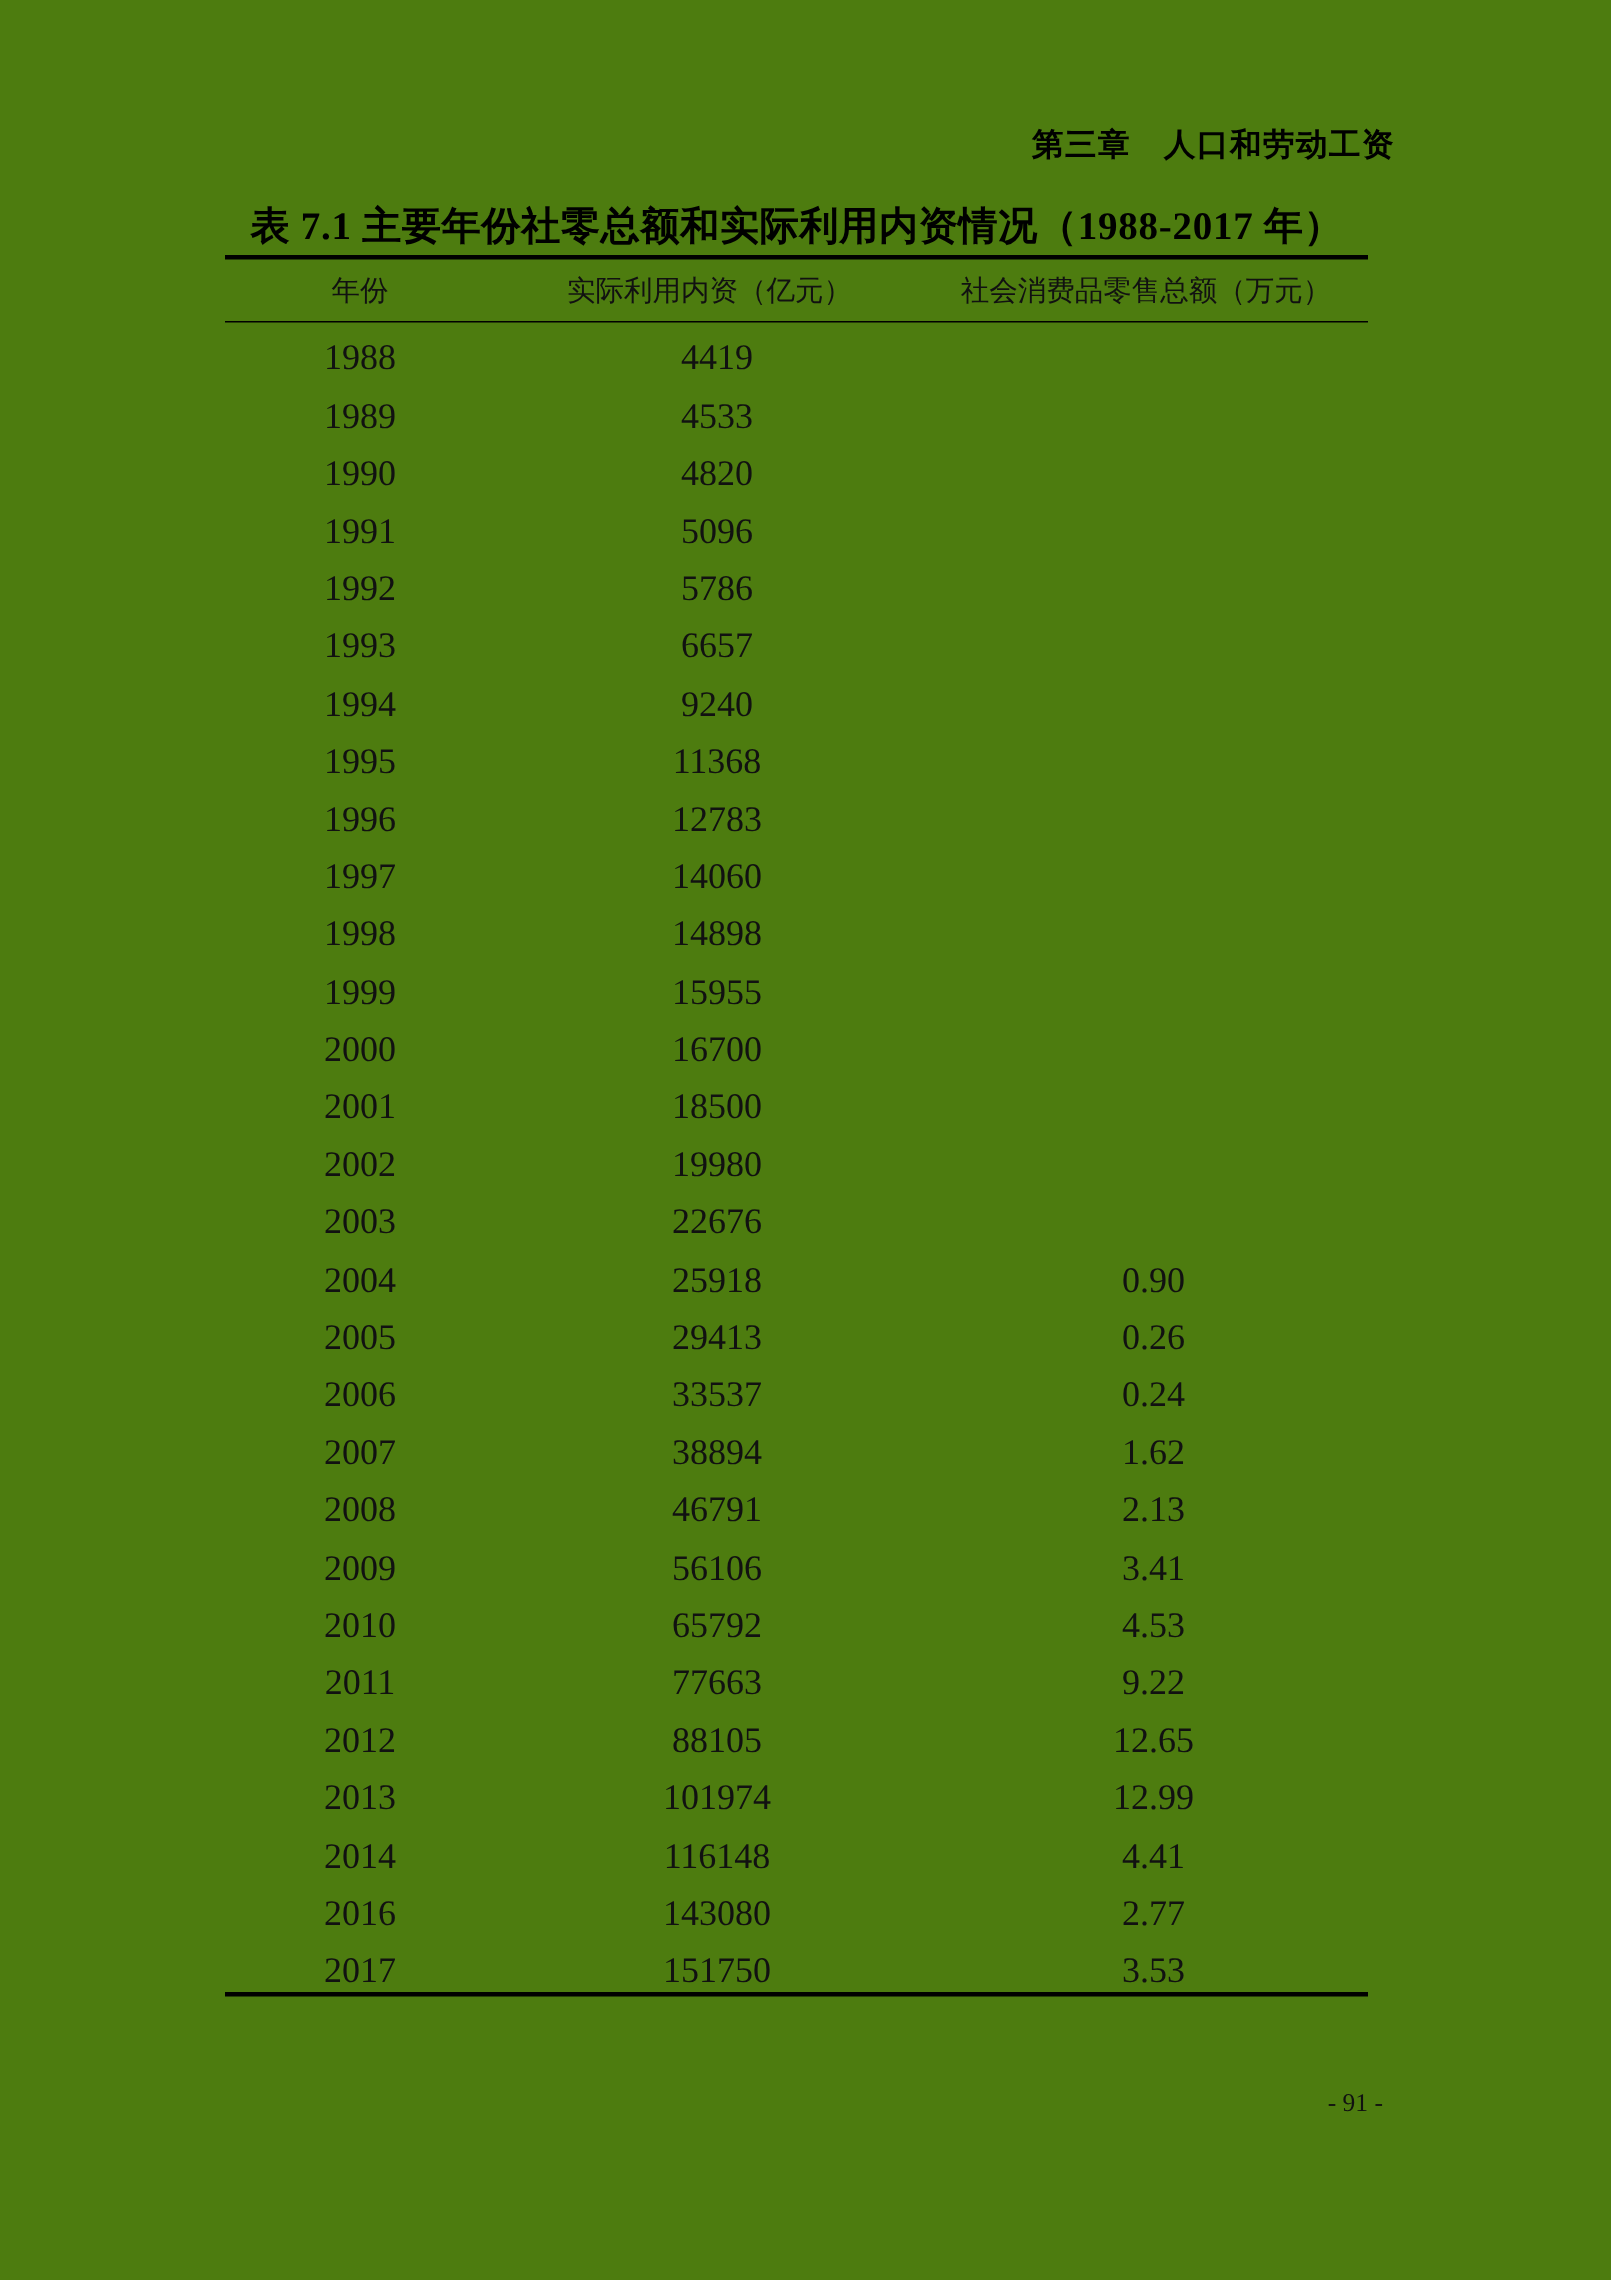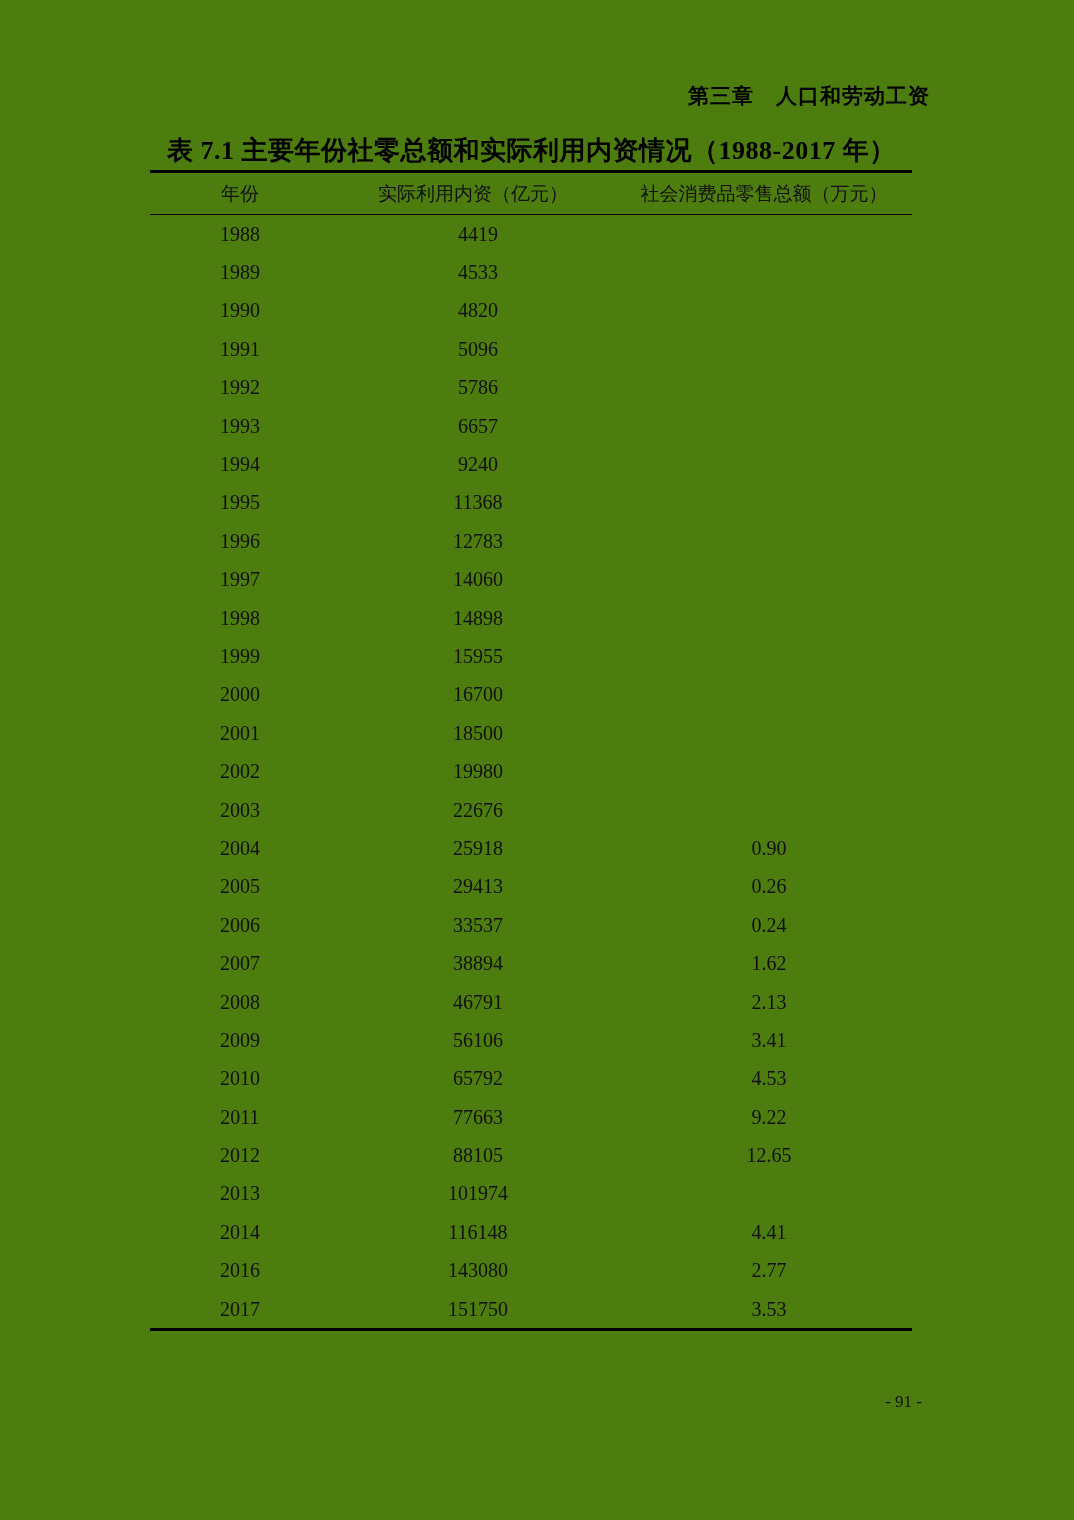--- a/index.html
+++ b/index.html
@@ -47,24 +47,24 @@
     display: flex;
     align-items: center;
     height: 42px;
     border-bottom: 1.5px solid #000000;
     font-family: "Liberation Serif", serif;
     font-size: 19px;
     color: #111111;
   }
   .trow {
     display: flex;
-    align-items: center;
+    align-items: flex-end;
     height: 38.4px;
     font-family: "Liberation Serif", serif;
-    font-size: 20px;
+    font-size: 24px;
     color: #111111;
   }
   .cell { text-align: center; white-space: nowrap; }
   .c1 { width: 180px; }
   .c2 { width: 296px; }
   .c3 { width: 286px; }
   .page-number {
     position: absolute;
     top: 1392px;
     right: 152px;
@@ -236,20 +236,21 @@
 
   <div class="trow">
     <div class="cell c1">2012</div>
     <div class="cell c2">88105</div>
     <div class="cell c3">12.65</div>
   </div>
 
   <div class="trow">
     <div class="cell c1">2013</div>
     <div class="cell c2">101974</div>
+    <div class="cell c3">12.99</div>
   </div>
 
   <div class="trow">
     <div class="cell c1">2014</div>
     <div class="cell c2">116148</div>
     <div class="cell c3">4.41</div>
   </div>
 
 
   <div class="trow">

